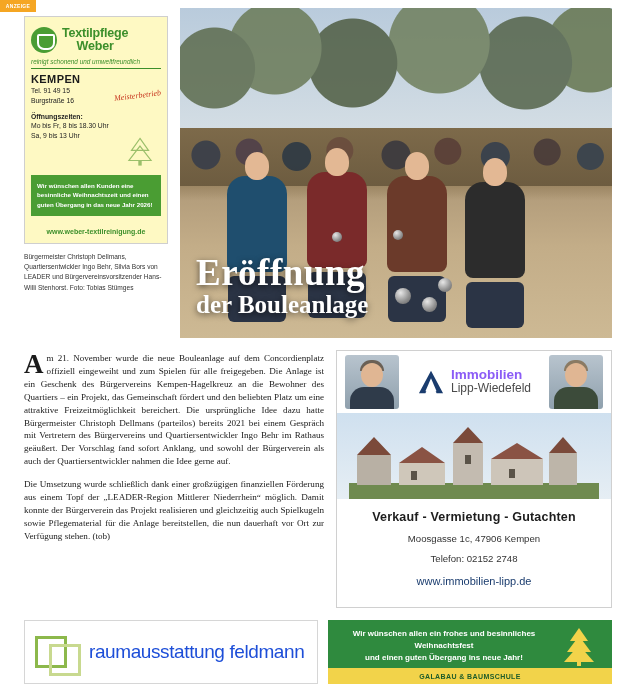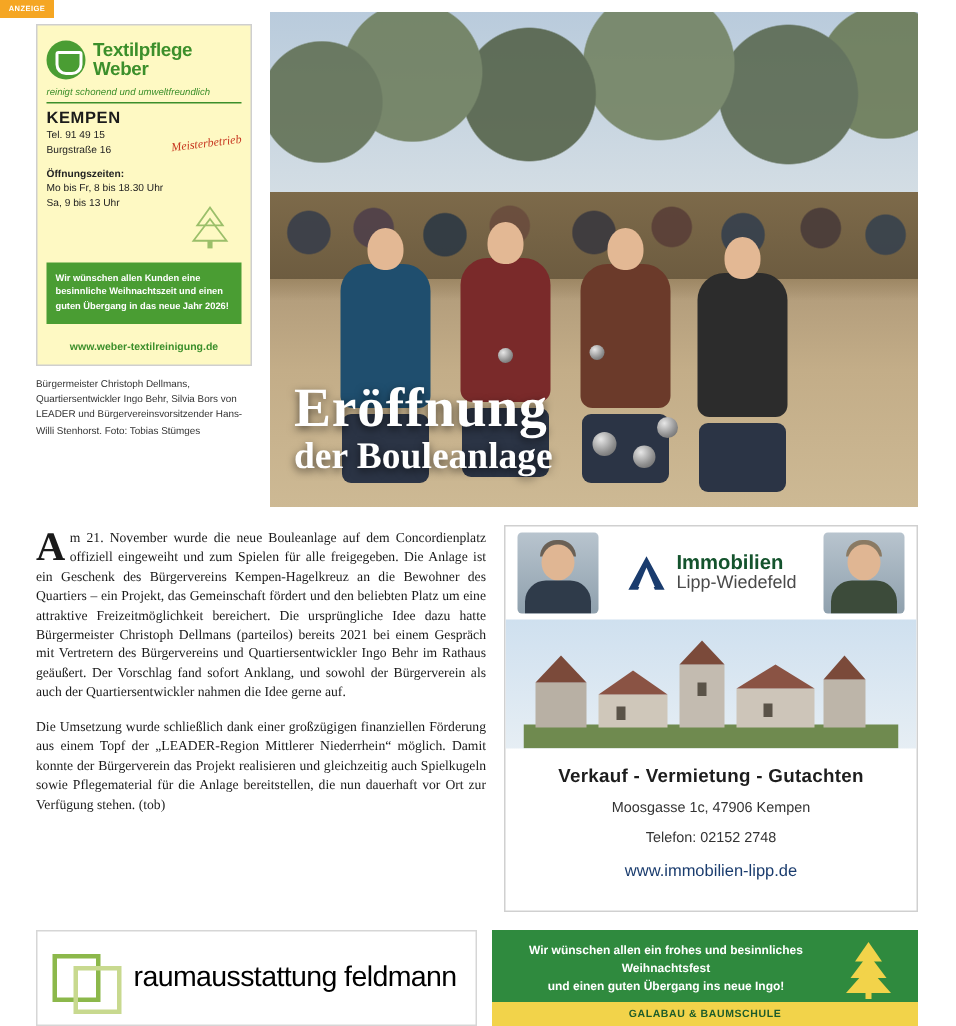--- a/index.html
+++ b/index.html
@@ -81,20 +81,21 @@
     font-size: 12.5px;
     font-weight: bold;
     color: #3c8f2b;
     letter-spacing: -.2px;
   }
   .weber-name .t2 {
     font-size: 12.5px;
     font-weight: bold;
     color: #3c8f2b;
     letter-spacing: -.2px;
+    text-align: center;
   }
   .weber-claim {
     font-size: 6.4px;
     color: #3c8f2b;
     padding: 3px 6px 0 6px;
     font-style: italic;
   }
   .weber-rule {
     height: 1px;
     background: #3c8f2b;
@@ -400,21 +401,21 @@
     justify-content: center;
   }
   .immo-a {
     width: 28px;
     height: 26px;
     margin-right: 6px;
   }
   .immo-words .w1 {
     font-size: 13.5px;
     font-weight: bold;
-    color: #14532d;
+    color: #8b5cf6;
     line-height: 1.05;
   }
   .immo-words .w2 {
     font-size: 12px;
     color: #4a4a4a;
     line-height: 1.1;
   }
   .immo-strip {
     height: 18px;
     background: #1a3c6e;
@@ -490,21 +491,21 @@
   }
   .feld-mark .sq2 {
     position: absolute;
     left: 14px; top: 12px;
     width: 26px; height: 26px;
     border: 3px solid #c8d98f;
   }
   .feld-text {
     margin-left: 10px;
     font-size: 19px;
-    color: #000000;
+    color: #1d4ed8;
     letter-spacing: -.4px;
   }
 
   
   .ad-xmas {
     position: absolute;
     left: 328px;
     top: 620px;
     width: 284px;
     height: 64px;
@@ -678,21 +679,21 @@
     <div class="feld-mark">
       <div class="sq1"></div>
         <div class="sq2"></div>
     </div>
     <div class="feld-text">raumausstattung feldmann</div>
   </div>
 
   <div class="ad-xmas">
     <div class="xmas-text">
       <div>Wir wünschen allen ein frohes und besinnliches Weihnachtsfest</div>
-      <div>und einen guten Übergang ins neue Ingo!</div>
+      <div>und einen guten Übergang ins neue Jahr!</div>
     </div>
     <svg class="xmas-tree" viewBox="0 0 34 40">
       <polygon points="17,2 26,15 8,15" fill="#f2d34a"></polygon>
       <polygon points="17,10 29,26 5,26" fill="#f2d34a"></polygon>
       <polygon points="17,19 32,36 2,36" fill="#f2d34a"></polygon>
       <rect x="15" y="36" width="4" height="4" fill="#f2d34a"></rect>
     </svg>
     <div class="xmas-band">GALABAU &amp; BAUMSCHULE</div>
   </div>
 

